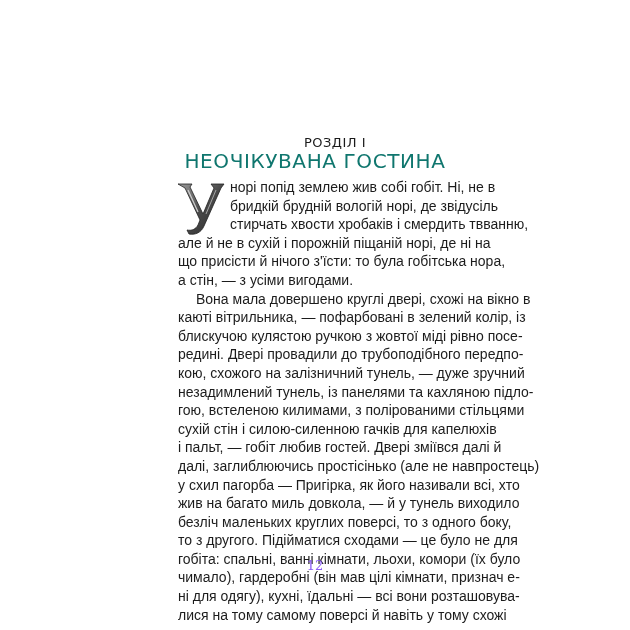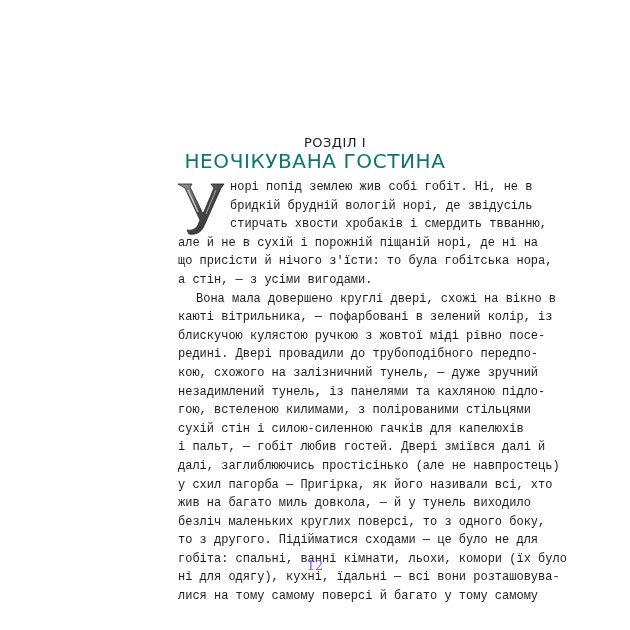--- a/index.html
+++ b/index.html
@@ -8,21 +8,21 @@
   .chapter-label {
     position: absolute; left: 0; width: 630px; top: 135px; text-align: center;
     font-family: "DejaVu Sans", sans-serif; font-size: 13px; letter-spacing: 0.5px; color: #1a1a1a; padding-left: 20px;
   }
   .chapter-title {
     position: absolute; left: 0; width: 630px; top: 149px; text-align: center;
     font-family: "DejaVu Sans", sans-serif; font-size: 20px; letter-spacing: 0.6px; color: #0f766e;
   }
   .body-text {
     position: absolute; left: 178px; top: 178px; width: 295px;
-    font-family: Liberation Mono, monospace; font-size: 12px; line-height: 18.6px; color: #1c1c1c;
+    font-family: Liberation Sans, sans-serif; font-size: 14px; line-height: 18.6px; color: #1c1c1c;
   }
   .line { display: block; white-space: nowrap; text-align: justify; text-align-last: justify; height: 18.6px; overflow: visible; }
   .line.last { text-align-last: left; }
   .line.indent { padding-left: 18px; }
   .line.dc { padding-left: 52px; }
   .drop-cap {
     position: absolute; left: -2px; top: 2px; width: 50px; height: 56px;
   }
   .page-number {
     position: absolute; left: 0; width: 630px; top: 558px; text-align: center;
@@ -65,18 +65,19 @@
     <span class="line">незадимлений тунель, із панелями та кахляною підло-</span>
     <span class="line">гою, встеленою килимами, з полірованими стільцями</span>
     <span class="line">сухій стін і силою-силенною гачків для капелюхів</span>
     <span class="line">і пальт, — гобіт любив гостей. Двері зміївся далі й</span>
     <span class="line">далі, заглиблюючись простісінько (але не навпростець)</span>
     <span class="line">у схил пагорба — Пригірка, як його називали всі, хто</span>
     <span class="line">жив на багато миль довкола, — й у тунель виходило</span>
     <span class="line">безліч маленьких круглих поверсі, то з одного боку,</span>
     <span class="line">то з другого. Підійматися сходами — це було не для</span>
     <span class="line">гобіта: спальні, ванні кімнати, льохи, комори (їх було</span>
+    <span class="line">чимало), гардеробні (він мав цілі кімнати, признач е-</span>
     <span class="line">ні для одягу), кухні, їдальні — всі вони розташовува-</span>
-    <span class="line">лися на тому самому поверсі й багато у тому самому</span>
+    <span class="line">лися на тому самому поверсі й навіть у тому схожі</span>
   </div>
 
   <div class="page-number">12</div>
 </div>
 
 </body></html>

